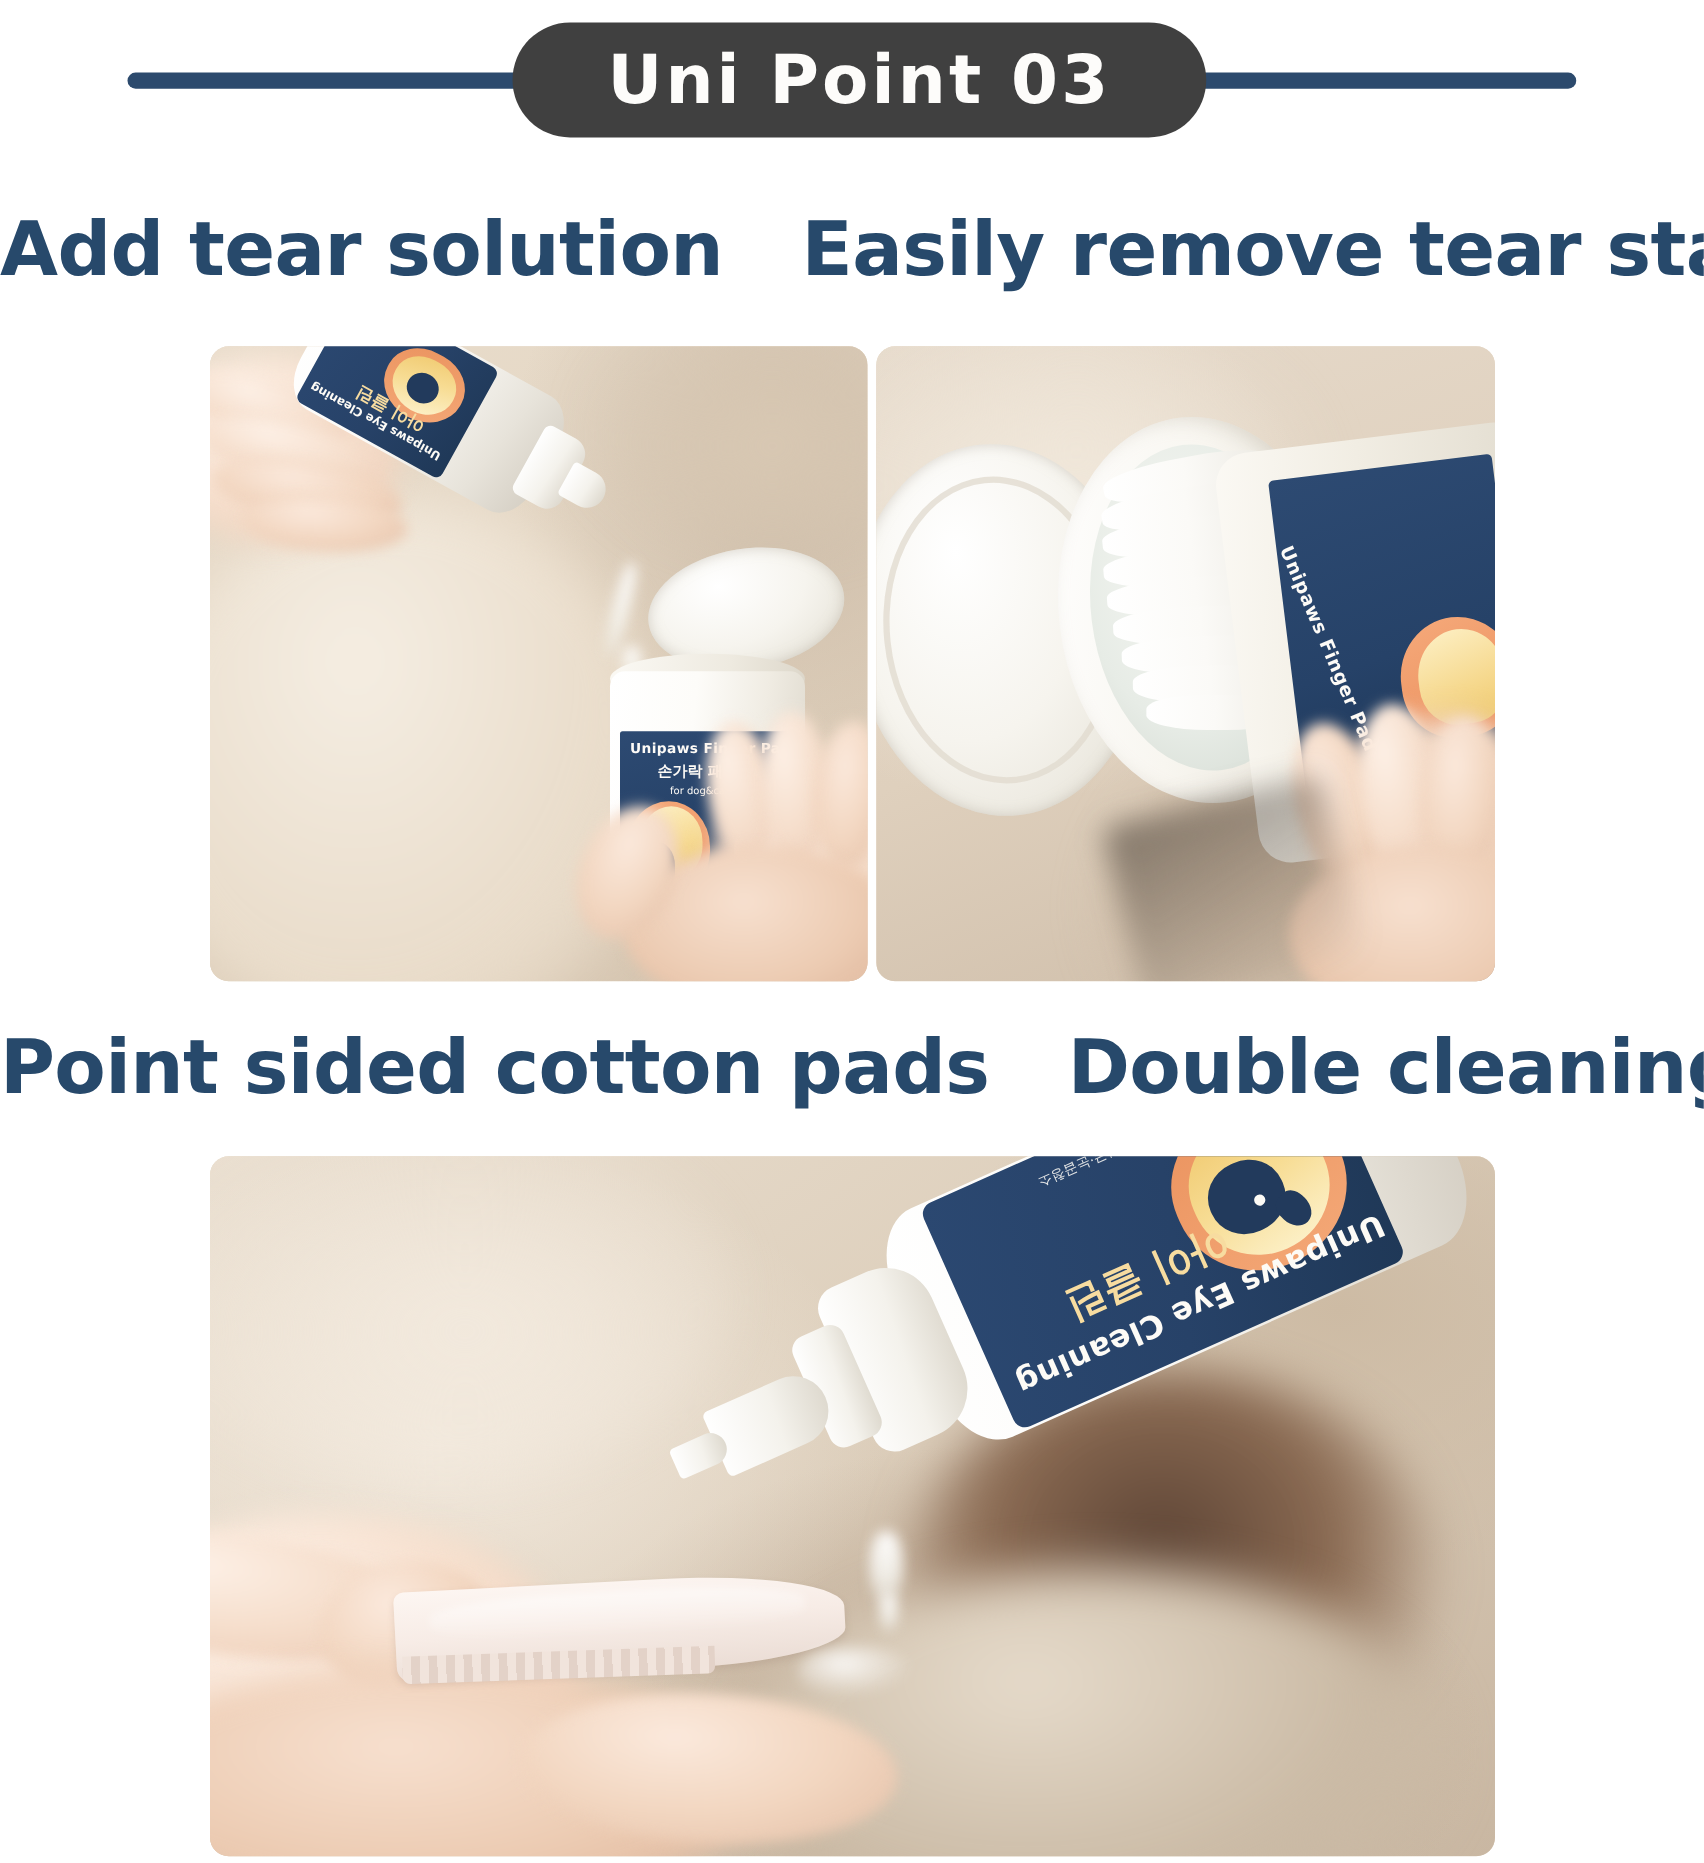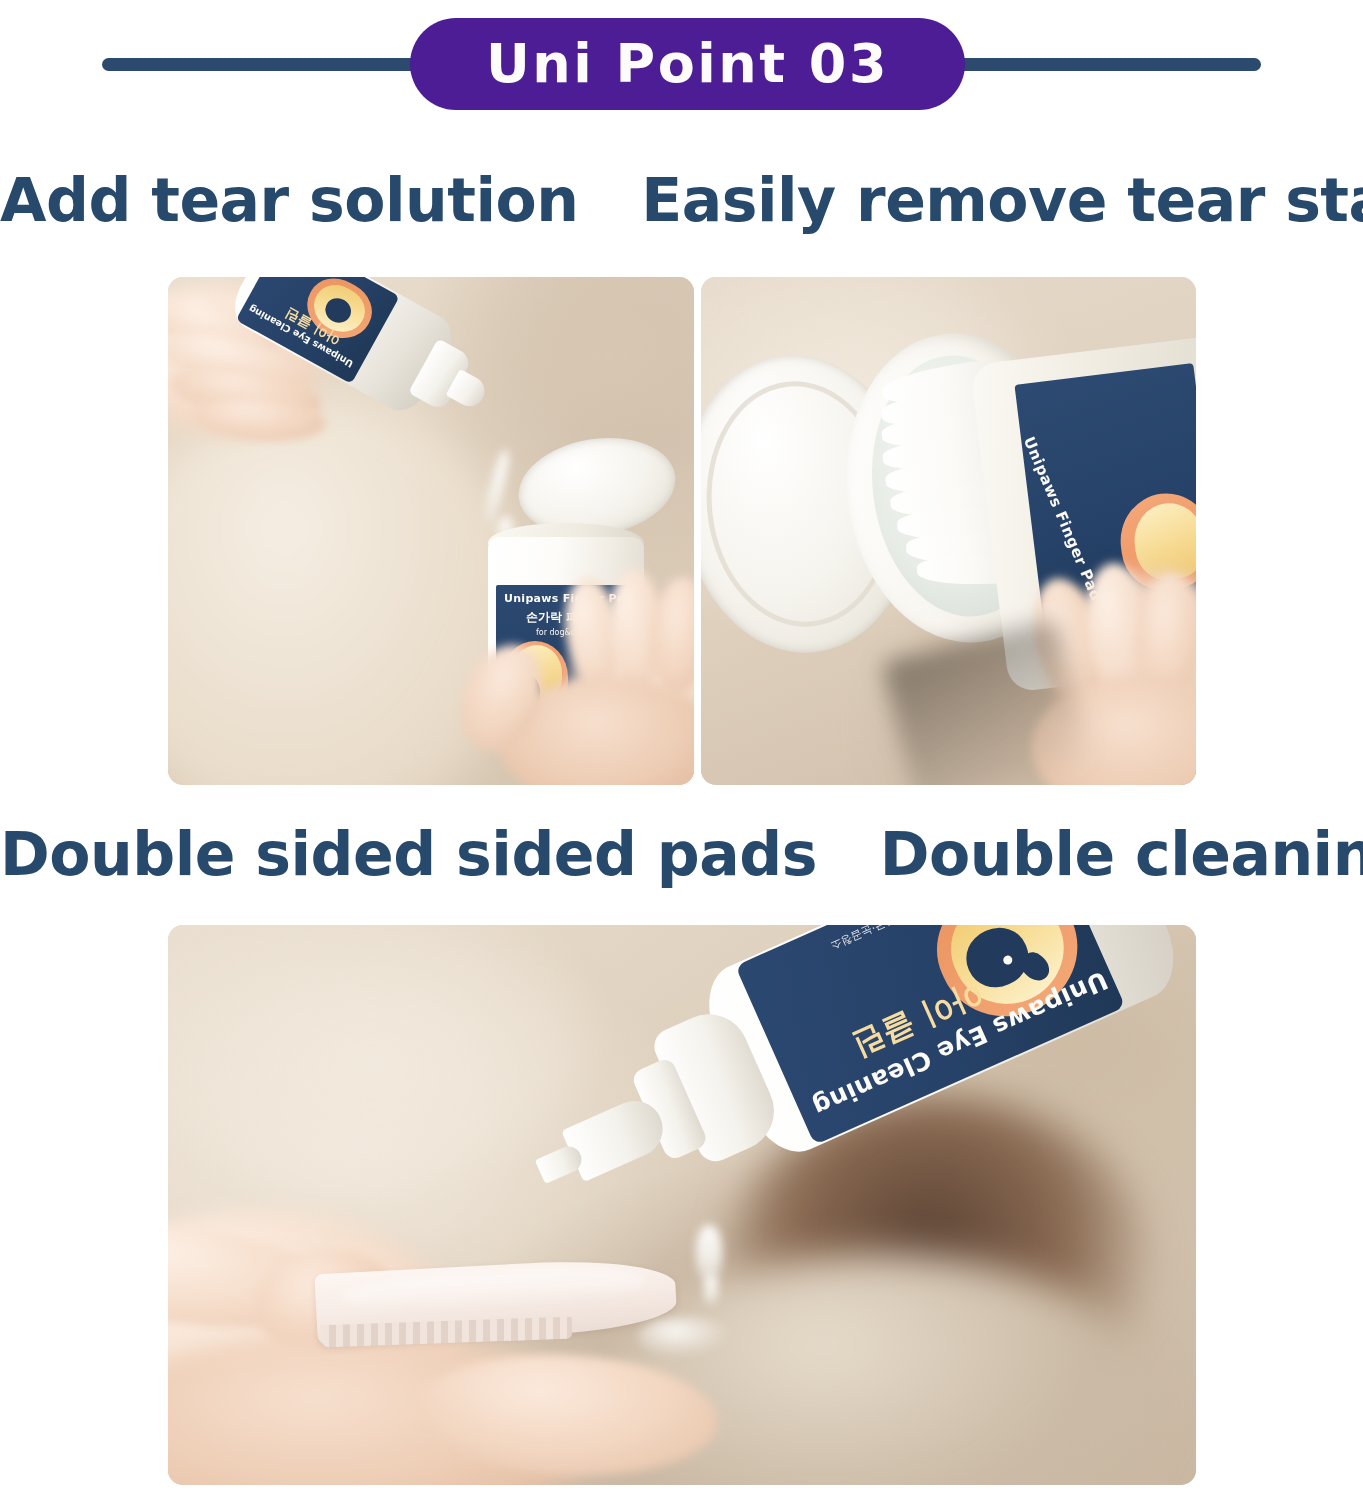--- a/index.html
+++ b/index.html
@@ -37,21 +37,21 @@
   }
   .badge-line.left  { width: 330px; margin-right: -22px; }
   .badge-line.right { width: 318px; margin-left: -22px; }
 
   .badge-pill {
     position: relative;
     z-index: 2;
     min-width: 555px;
     height: 92px;
     border-radius: 46px;
-    background: #4c1d95;
+    background: #404040;
     display: flex;
     align-items: center;
     justify-content: center;
     padding: 0 44px;
   }
   .badge-text {
     color: #fdfcfa;
     font-family: "DejaVu Sans", sans-serif;
     font-size: 54px;
     font-weight: bold;
@@ -393,21 +393,21 @@
     <div class="blob soft skin-1" style="left:386px; top:286px; width:64px; height:136px; transform:rotate(-6deg);"></div>
     <div class="blob soft skin-2" style="left:436px; top:296px; width:64px; height:130px; transform:rotate(3deg);"></div>
     <div class="blob soft skin-3" style="left:330px; top:400px; width:220px; height:140px;"></div>
 
     <div class="blob softer" style="left:196px; top:362px; width:180px; height:150px; border-radius:10px;
                 background:linear-gradient(160deg, rgba(60,52,44,.55) 0%, rgba(90,78,66,.18) 70%, rgba(120,108,96,0) 100%);
                 transform:rotate(-14deg);"></div>
   </div>
 
   <div class="headline headline-2">
-    <span>Double sided sided pads</span>
+    <span>Point sided cotton pads</span>
     <span class="sp"></span>
     <span>Double cleaning</span>
   </div>
 
   <div class="photo bottom">
     <div class="scene bg-c"></div>
 
     <div class="fur vsoft" style="left:560px; top:170px; width:420px; height:330px;"></div>
     <div class="blob vsoft" style="left:430px; top:330px; width:560px; height:300px;
                 background:radial-gradient(ellipse at 40% 30%, #e6dbcb 0%, #cbbba6 55%, rgba(203,187,166,0) 100%);"></div>

